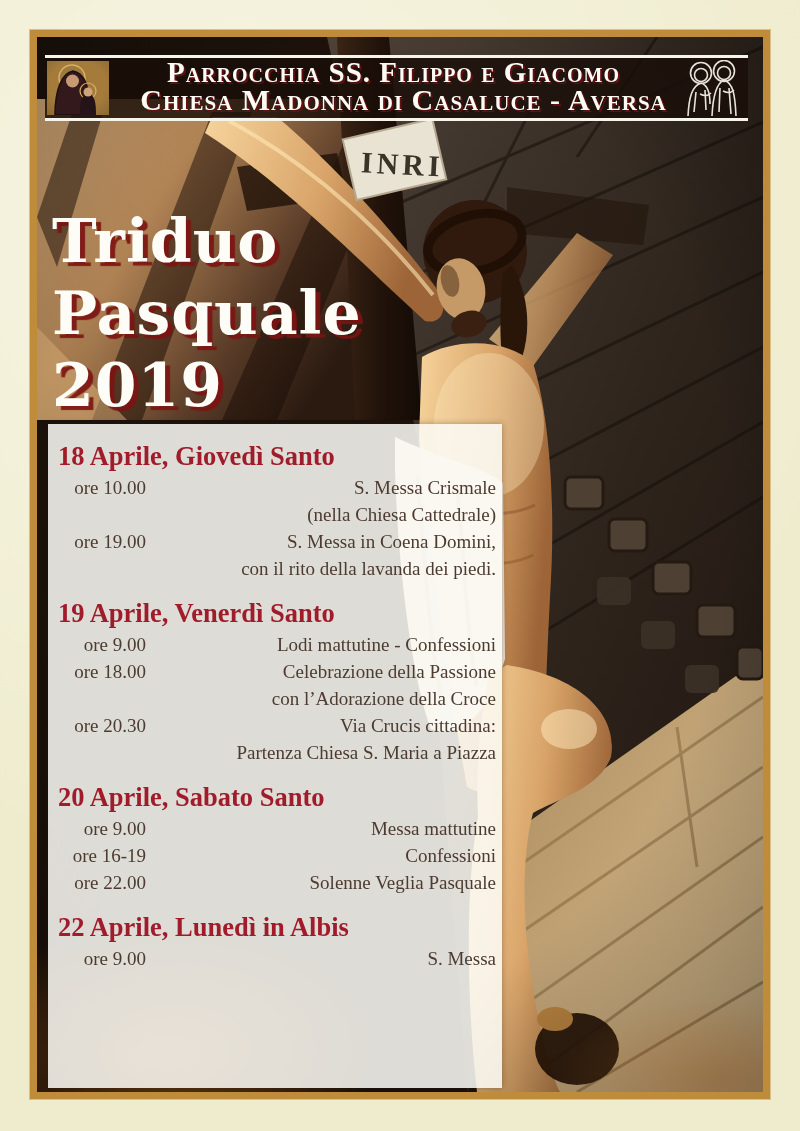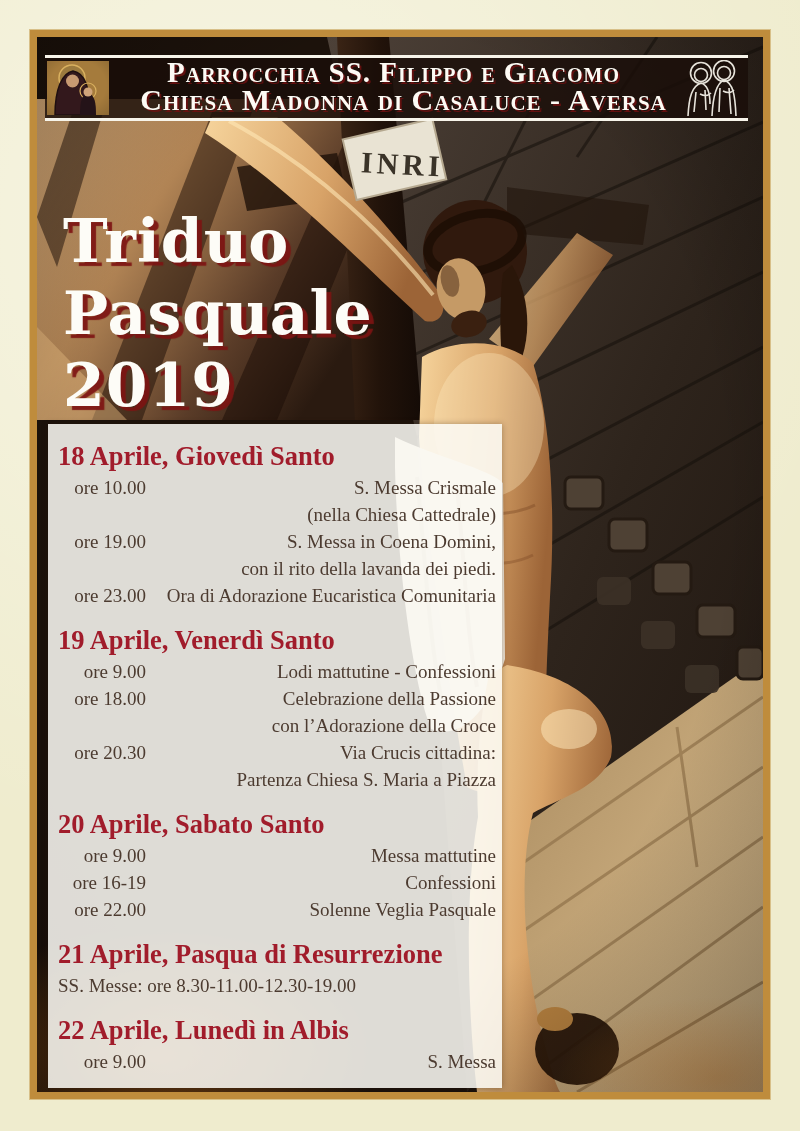--- a/index.html
+++ b/index.html
@@ -31,21 +31,21 @@
     line-height:28px;
   }
   .band-line1{font-size:29px;}
   .band-line2{font-size:30px;margin-left:20px;}
   .band-icon{align-self:center;}
   .madonna{margin-left:2px;}
   .saints{margin-right:2px;}
 
   
   .poster-title{
-    position:absolute;left:26px;top:168px;
+    position:absolute;left:15px;top:168px;
     color:#fdfcf7;font-weight:bold;font-size:60px;line-height:72px;
     font-family:"DejaVu Serif", serif;
     text-shadow:5px 4px 1px rgba(125,20,18,.92);
     letter-spacing:1px;
   }
 
   
   .schedule-panel{
     position:absolute;left:11px;top:387px;width:454px;height:664px;
     background:rgba(252,250,245,.87);
@@ -255,24 +255,20 @@
             <span class="row-time">ore 19.00</span>
             <span class="row-desc">S. Messa in Coena Domini,</span>
           </div>
           <div class="sched-row">
             <span class="row-time"></span>
             <span class="row-desc">con il rito della lavanda dei piedi.</span>
           </div>
           <div class="sched-row">
             <span class="row-time"></span>
           </div>
-          <div class="sched-row">
-            <span class="row-time">ore 23.00</span>
-            <span class="row-desc">Ora di Adorazione Eucaristica Comunitaria</span>
-          </div>
         </div>
 
         <div class="sched-section">
           <div class="sched-heading">19 Aprile, Venerdì Santo</div>
           <div class="sched-row">
             <span class="row-time">ore 9.00</span>
             <span class="row-desc">Lodi mattutine - Confessioni</span>
           </div>
           <div class="sched-row">
             <span class="row-time">ore 18.00</span>
@@ -301,24 +297,20 @@
           <div class="sched-row">
             <span class="row-time">ore 16-19</span>
             <span class="row-desc">Confessioni</span>
           </div>
           <div class="sched-row">
             <span class="row-time">ore 22.00</span>
             <span class="row-desc">Solenne Veglia Pasquale</span>
           </div>
         </div>
 
-        <div class="sched-section">
-          <div class="sched-heading">21 Aprile, Pasqua di Resurrezione</div>
-          <div class="sched-note">SS. Messe: ore 8.30-11.00-12.30-19.00</div>
-        </div>
 
         <div class="sched-section">
           <div class="sched-heading">22 Aprile, Lunedì in Albis</div>
           <div class="sched-row">
             <span class="row-time">ore 9.00</span>
             <span class="row-desc">S. Messa</span>
           </div>
         </div>
 
       </div>

